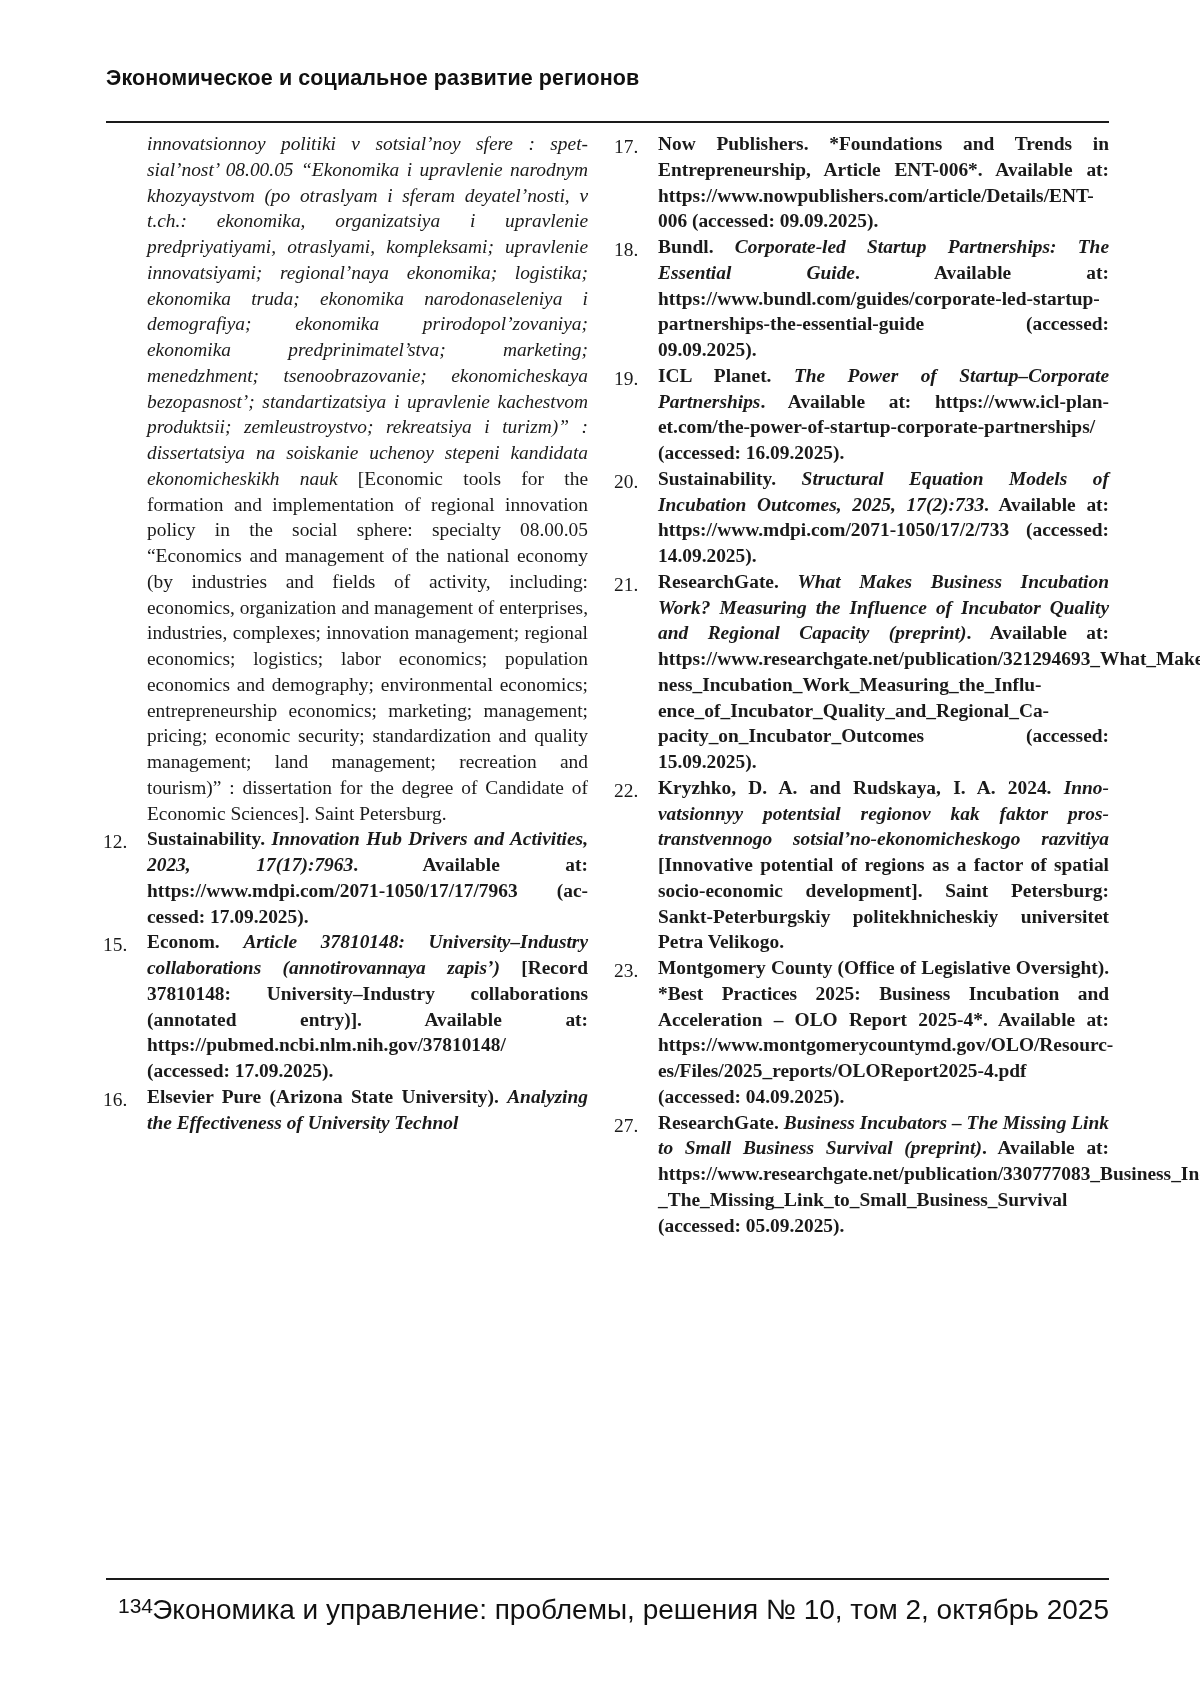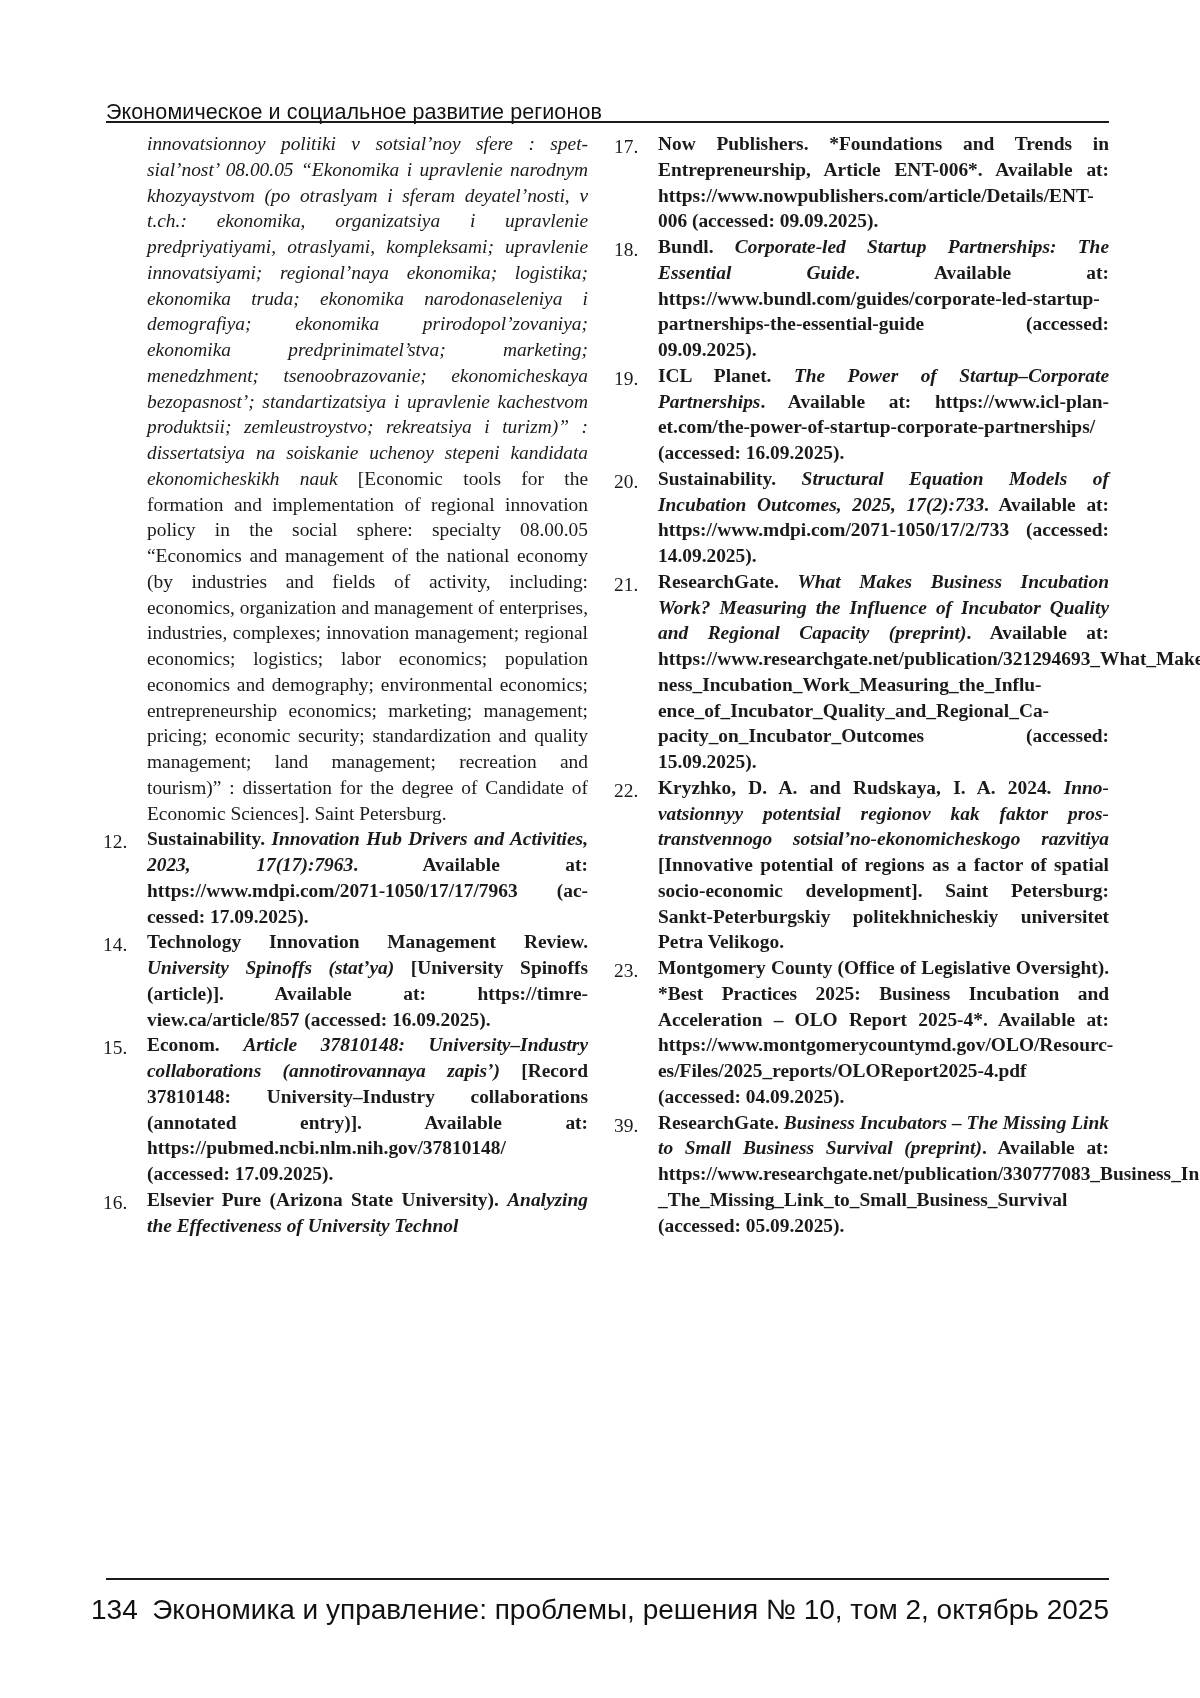--- a/index.html
+++ b/index.html
@@ -1,61 +1,57 @@
 <!DOCTYPE html>
 <html><head>
 <meta charset="utf-8">
 <style>
   html, body { margin: 0; padding: 0; background: #ffffff; }
   body { width: 1200px; height: 1698px; position: relative; overflow: hidden; color: #1a1a1a; }
   .header-title {
-    position: absolute; left: 106px; top: 100px;
-    font-family: "Liberation Sans", sans-serif; font-weight: normal; font-size: 21.5px;
+    position: absolute; left: 106px; top: 66px;
+    font-family: "Liberation Sans", sans-serif; font-weight: bold; font-size: 21.5px;
     letter-spacing: 0.1px; color: #111;
   }
   .rule { position: absolute; left: 106px; width: 1003px; height: 2px; background: #1a1a1a; }
   .rule.top { top: 121px; }
   .rule.bottom { top: 1578px; }
   .col {
     position: absolute; top: 131px;
     font-family: "Liberation Serif", serif; font-size: 19.4px; line-height: 25.75px;
     text-align: justify; hyphens: manual;
   }
   .col.left { left: 103px; width: 485px; }
   .col.right { left: 614px; width: 495px; }
   .ref { position: relative; padding-left: 44px; }
   .ref .num { position: absolute; left: 0; top: 3px; width: 40px; }
   .ref .body { display: block; font-weight: bold; }
   .cont { padding-left: 44px; }
   i, em { font-style: italic; }
   .footer-page {
-    position: absolute; left: 91px; top: 1594px;
-    font-family: "Liberation Sans", sans-serif; font-size: 28px; color: #111;
+    position: absolute; left: 118px; top: 1594px;
+    font-family: "Liberation Sans", sans-serif; font-size: 21px; color: #111;
   }
   .footer-journal {
     position: absolute; right: 91px; top: 1594px;
     font-family: "Liberation Sans", sans-serif; font-size: 28px; color: #111;
   }
 </style>
 </head>
 <body>
 
 <div class="header-title">Экономическое и социальное развитие регионов</div>
 <div class="rule top"></div>
 
 <div class="col left">
   <div class="cont"><i>innovatsionnoy politiki v sotsial’noy sfere : spet­sial’nost’ 08.00.05 “Ekonomika i upravlenie narodnym khozyaystvom (po otraslyam i sferam deyatel’nosti, v t.ch.: ekonomika, organizatsiya i upravlenie predpriyatiyami, otraslyami, kom­pleksami; upravlenie innovatsiyami; region­al’naya ekonomika; logistika; ekonomika truda; ekonomika narodonaseleniya i demografiya; ekonomika prirodopol’zovaniya; ekonomika predprinimatel’stva; marketing; menedzhment; tsenoobrazovanie; ekonomicheskaya bezopas­nost’; standartizatsiya i upravlenie kachestvom produktsii; zemleustroystvo; rekreatsiya i tur­izm)” : dissertatsiya na soiskanie uchenoy step­eni kandidata ekonomicheskikh nauk</i><span> [Econom­ic tools for the formation and implementation of regional innovation policy in the social sphere: specialty 08.00.05 “Economics and manage­ment of the national economy (by industries and fields of activity, including: economics, or­ganization and management of enterprises, in­dustries, complexes; innovation management; regional economics; logistics; labor econom­ics; population economics and demography; environmental economics; entrepreneurship economics; marketing; management; pricing; economic security; standardization and quality management; land management; recreation and tourism)” : dissertation for the degree of Candi­date of Economic Sciences]. Saint Petersburg.</span></div>
 
   <div class="ref">
     <span class="num">12.</span>
     <span class="body"><span>Sustainability. </span><i>Innovation Hub Drivers and Ac­tivities, 2023, 17(17):7963</i><span>. Available at: https://www.mdpi.com/2071-1050/17/17/7963 (ac­cessed: 17.09.2025).</span></span>
-  </div>
-  <div class="ref">
-    <span class="num">14.</span>
-    <span class="body"><span>Technology Innovation Management Re­view. </span><i>University Spinoffs (stat’ya)</i><span> [University Spinoffs (article)]. Available at: https://timre­view.ca/article/857 (accessed: 16.09.2025).</span></span>
   </div>
   <div class="ref">
     <span class="num">15.</span>
     <span class="body"><span>Econom. </span><i>Article 37810148: University–Industry collaborations (annotirovannaya zapis’)</i><span> [Re­cord 37810148: University–Industry collabo­rations (annotated entry)]. Available at: https://pubmed.ncbi.nlm.nih.gov/37810148/ (accessed: 17.09.2025).</span></span>
   </div>
   <div class="ref">
     <span class="num">16.</span>
     <span class="body"><span>Elsevier Pure (Arizona State University). </span><i>Ana­lyzing the Effectiveness of University Technol­</i><span></span></span>
   </div>
 </div>
@@ -84,20 +80,20 @@
   </div>
   <div class="ref">
     <span class="num">22.</span>
     <span class="body"><span>Kryzhko, D. A. and Rudskaya, I. A. 2024. </span><i>Inno­vatsionnyy potentsial regionov kak faktor pros­transtvennogo sotsial’no-ekonomicheskogo raz­vitiya</i><span> [Innovative potential of regions as a factor of spatial socio-economic development]. Saint Petersburg: Sankt-Peterburgskiy politekhnich­eskiy universitet Petra Velikogo.</span></span>
   </div>
   <div class="ref">
     <span class="num">23.</span>
     <span class="body"><span>Montgomery County (Office of Legisla­tive Oversight). *Best Practices 2025: Busi­ness Incubation and Acceleration – OLO Report 2025-4*. Available at: https://www.montgomerycountymd.gov/OLO/Resourc­es/Files/2025_reports/OLOReport2025-4.pdf (accessed: 04.09.2025).</span><i></i><span></span></span>
   </div>
   <div class="ref">
-    <span class="num">39.</span>
+    <span class="num">27.</span>
     <span class="body"><span>ResearchGate. </span><i>Business Incubators – The Miss­ing Link to Small Business Survival (preprint)</i><span>. Available at: https://www.researchgate.net/publication/330777083_Business_Incubators-_The_Missing_Link_to_Small_Business_Sur­vival (accessed: 05.09.2025).</span></span>
   </div>
 </div>
 
 <div class="rule bottom"></div>
 <div class="footer-page">134</div>
 <div class="footer-journal">Экономика и управление: проблемы, решения № 10, том 2, октябрь 2025</div>
 
 </body></html>

